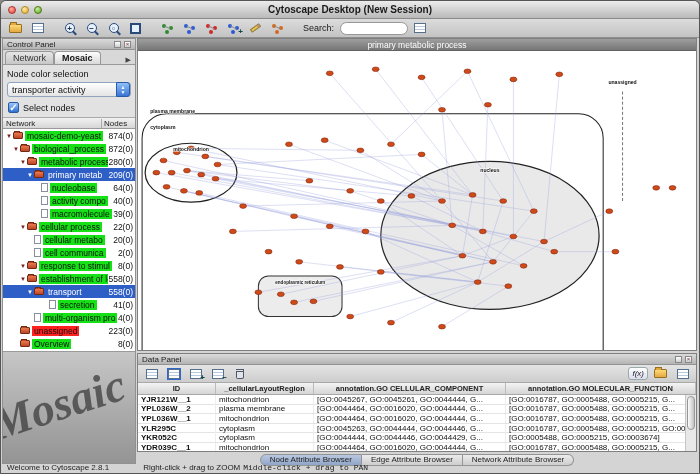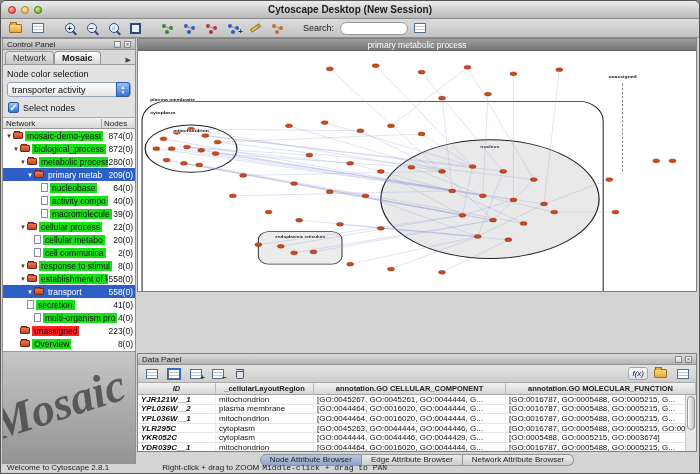--- a/index.html
+++ b/index.html
@@ -108,21 +108,21 @@
   .bg-green { background:#16e016; }
   .bg-red { background:#ff2020; }
   .t-count { margin-left:auto; padding-right:2px; font-size:8.5px; }
   .wm { flex:1; background:linear-gradient(#c6c6c6,#949494); border-top:1px solid #9a9a9a;
         position:relative; overflow:hidden; }
   .wm-text { position:absolute; left:-14px; top:26px; font-size:46px; font-weight:bold;
              font-style:italic; color:rgba(60,60,60,.75); transform:rotate(-18deg);
              font-family:"Liberation Serif", serif; }
 
   
-  .nv { position:absolute; left:136px; top:37px; right:2px; height:254px; border:1px solid #7f7f7f;
+  .nv { position:absolute; left:136px; top:37px; right:2px; height:313px; border:1px solid #7f7f7f;
         background:#fff; display:flex; flex-direction:column; }
   .nv-title { height:12px; background:linear-gradient(#9e9e9e,#767676); color:#fdfdfd;
               font-size:8.5px; text-align:center; line-height:12px; border-bottom:1px solid #636363; }
   .nv-canvas { flex:1; position:relative; background:#fff; overflow:hidden; }
   .nv-canvas svg { width:100%; height:100%; display:block; }
   svg text.region { font-family:"Liberation Sans",sans-serif; font-size:5px; font-weight:bold;
                     fill:#111; stroke:#fff; stroke-width:.8px; paint-order:stroke; }
   svg text.region.small { font-size:4.5px; }
 
   
@@ -132,40 +132,40 @@
                 display:flex; align-items:center; padding:0 4px; gap:3px; flex:0 0 auto; }
   .dp-spacer { flex:1; }
   .dp-table { flex:1; background:#fff; position:relative; overflow:hidden; }
   .hrow { display:flex; height:12px; background:linear-gradient(#f4f4f4,#d5d5d5);
           border-bottom:1px solid #a8a8a8; }
   .hcell { font-size:7.5px; font-weight:bold; color:#222; text-align:center; line-height:12px;
            border-right:1px solid #bbb; overflow:hidden; white-space:nowrap; }
   .drow { display:flex; height:9.6px; border-bottom:1px solid #e4e4e4; align-items:center; }
   .cell { font-size:8px; color:#111; padding-left:3px; overflow:hidden; white-space:nowrap;
           border-right:1px solid #eee; }
-  .c0 { width:78px;font-style:italic; } .c1 { width:98px; } .c2 { width:192px; } .c3 { flex:1; }
+  .c0 { width:78px; } .c1 { width:98px; } .c2 { width:192px; } .c3 { flex:1; }
   .cell.id { font-weight:bold; }
   .vscroll { position:absolute; right:0; top:12px; bottom:0; width:11px; background:#e8e8e8;
              border-left:1px solid #c6c6c6; }
   .vthumb { margin:1px; height:34px; background:linear-gradient(90deg,#fdfdfd,#c2c2c2);
             border:1px solid #979797; border-radius:5px; }
 
   
   .bottom-tabs { position:absolute; left:136px; right:2px; top:453px; height:12px;
                  display:flex; justify-content:center; }
   .btab { font-size:8px; color:#222; line-height:10px; padding:0 9px; border:1px solid #949494;
           border-left:none; background:linear-gradient(#ececec,#cdcdcd); cursor:default; }
   .btab:first-child { border-left:1px solid #949494; border-radius:6px 0 0 6px; }
   .btab:last-child { border-radius:0 6px 6px 0; }
   .btab.active { background:linear-gradient(#bac8e0,#8fa5c8); }
 
   
   .status { position:absolute; left:0; right:0; bottom:0; height:11px; display:flex;
             align-items:center; font-size:8px; color:#222; }
-  .st1 { margin-left:6px; } .st2 { margin-left:53px; } .st3 { margin-left:3px;font-family:Liberation Mono, monospace; }
+  .st1 { margin-left:6px; } .st2 { margin-left:34px; } .st3 { margin-left:3px;font-family:Liberation Mono, monospace; }
 </style>
 </head>
 <body>
 
 <div id="app">
 
   <div class="titlebar">
     <div class="traffic">
       <span class="light red"></span>
       <span class="light yellow"></span>
@@ -322,21 +322,21 @@
           <span class="t-folder"></span>
           <span class="t-label bg-green">establishment of lo</span>
           <span class="t-count">558(0)</span>
         </div>
         <div class="trow selected" style="padding-left: 23px;">
           <span class="arrow">▼</span>
           <span class="t-folder"></span>
           <span class="t-label">transport</span>
           <span class="t-count">558(0)</span>
         </div>
-        <div class="trow" style="padding-left: 16px;">
+        <div class="trow" style="padding-left: 38px;">
           <span class="arrow"></span>
           <span class="t-file"></span>
           <span class="t-label bg-green">secretion</span>
           <span class="t-count">41(0)</span>
         </div>
         <div class="trow" style="padding-left: 23px;">
           <span class="arrow"></span>
           <span class="t-file"></span>
           <span class="t-label bg-green">multi-organism pro</span>
           <span class="t-count">4(0)</span>

